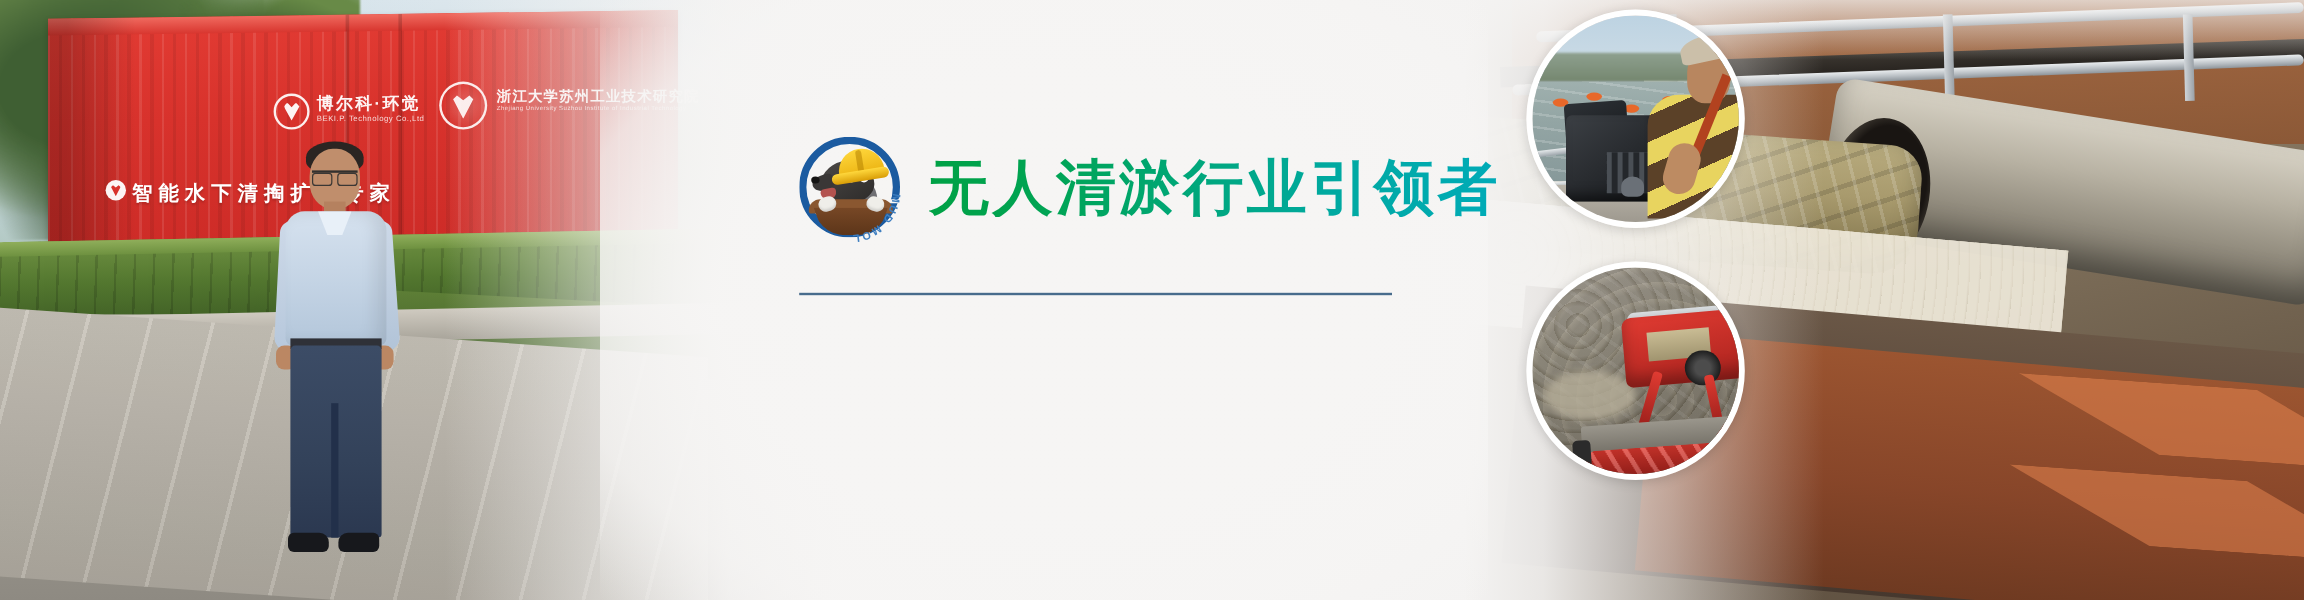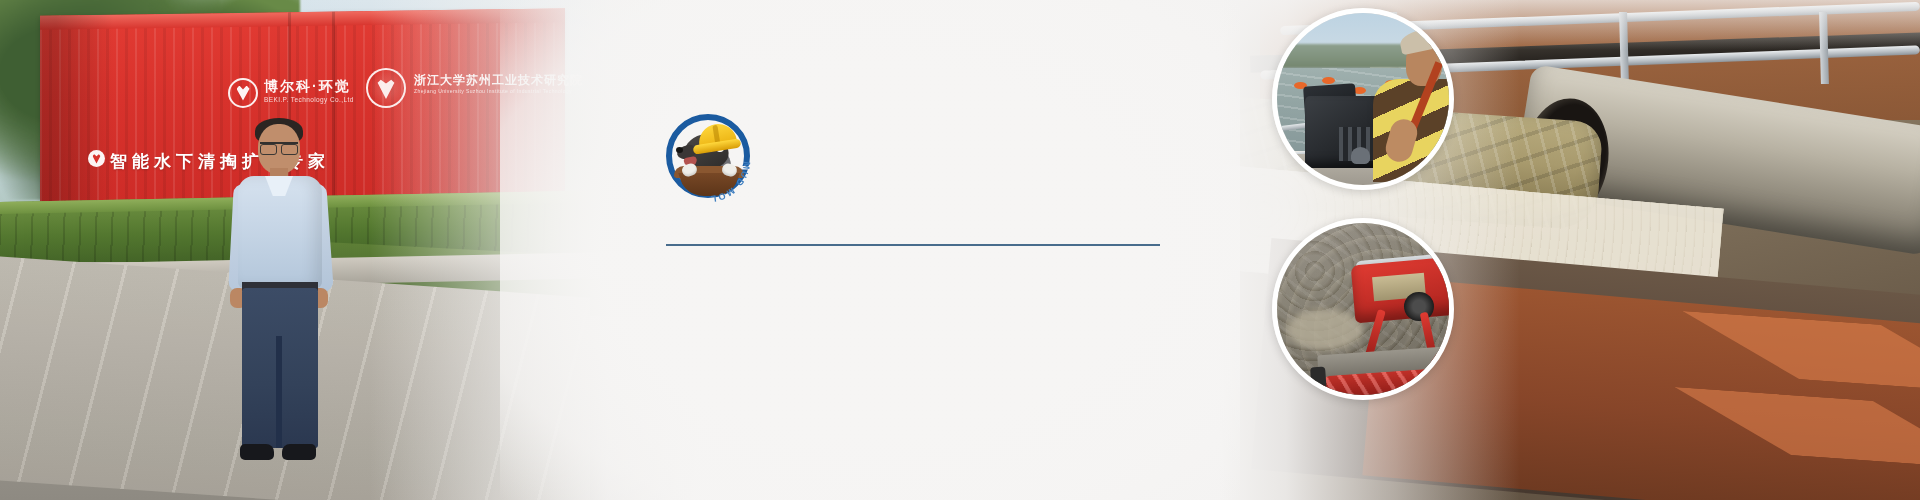--- a/index.html
+++ b/index.html
@@ -668,18 +668,19 @@
           <svg class="ml-wordmark" viewBox="0 0 96 96">
             <defs>
               <path id="arcpath" d="M 84 52 A 36 36 0 0 1 48 88"></path>
             </defs>
             <text>
               <textPath href="#arcpath" startOffset="2%">MUD MOLE</textPath>
             </text>
           </svg>
         </div>
 
+        <div class="headline">无人清淤行业引领者</div>
       </div>
     </div>
     <div class="divider"></div>
   </div>
 
 </div>
 
 </body></html>

